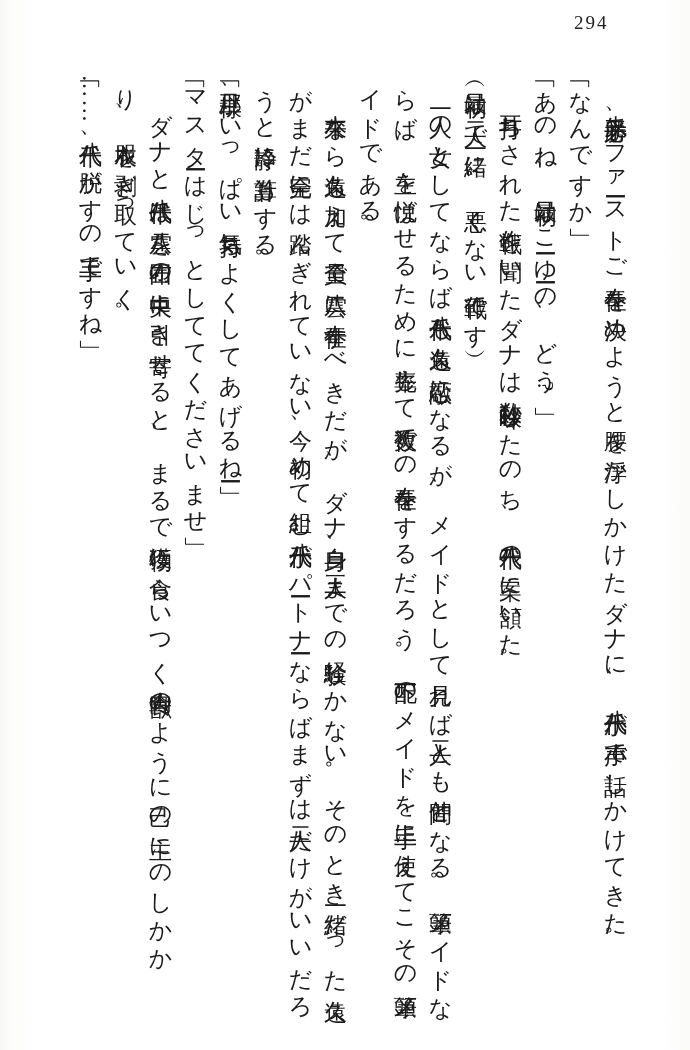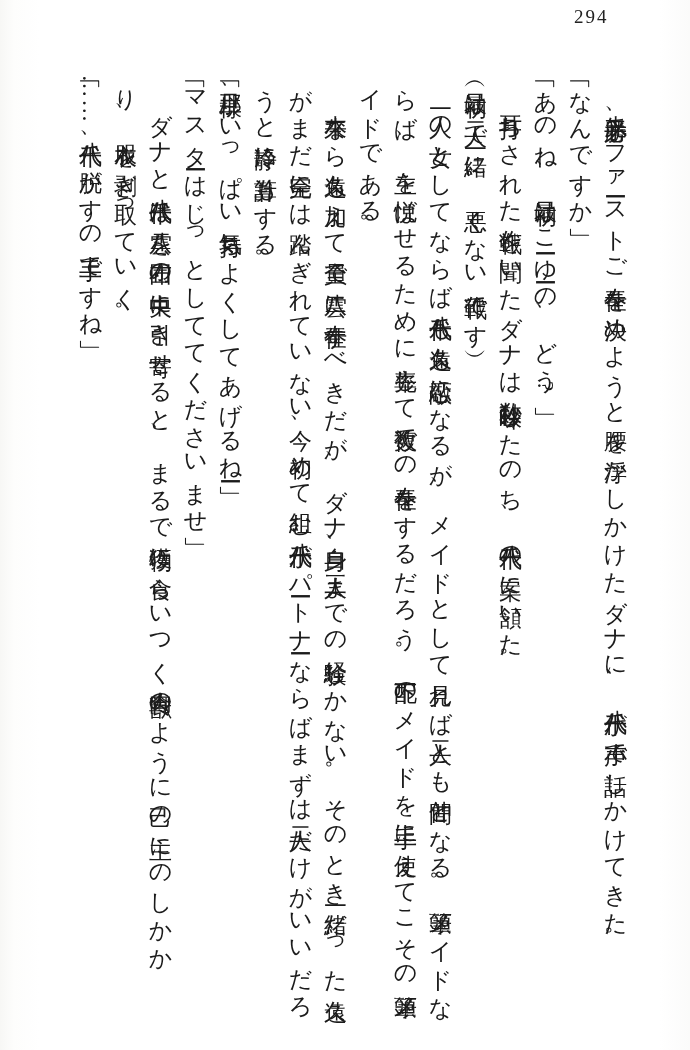--- a/index.html
+++ b/index.html
@@ -13,21 +13,21 @@
     position: relative;
     width: 690px;
     height: 1050px;
     background: linear-gradient(90deg, #f7f7f5 0px, #fdfdfc 14px, #ffffff 40px, #ffffff 660px, #fbfbfa 690px);
     font-family: "Liberation Serif", "DejaVu Serif", serif;
     color: #1b1b1b;
     overflow: hidden;
   }
   .page-number {
     position: absolute;
-    top: 6px;
+    top: 12px;
     left: 574px;
     font-size: 19px;
     letter-spacing: 2px;
     color: #222222;
   }
   .text-area {
     position: absolute;
     top: 73px;
     right: 57px;
     height: 938px;

